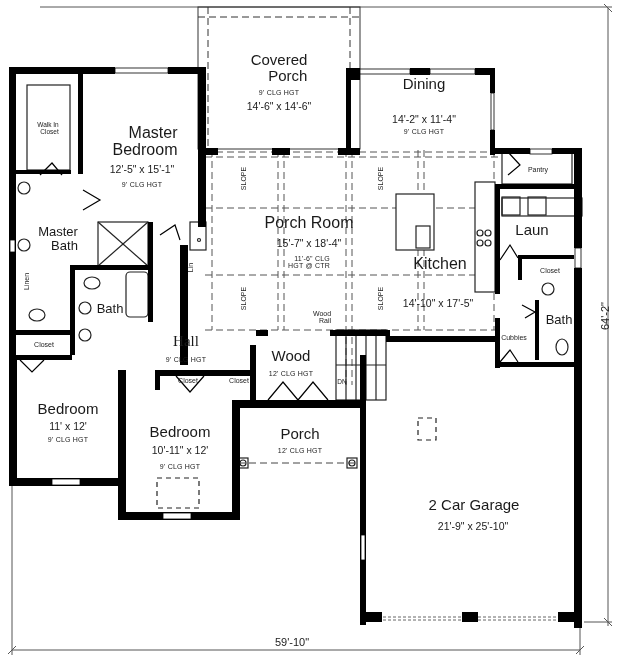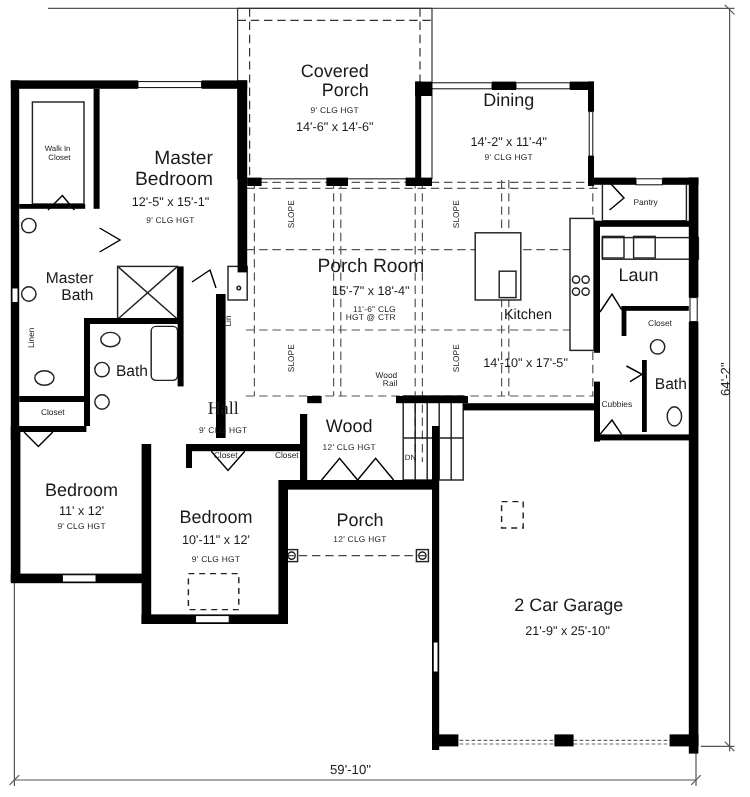--- a/index.html
+++ b/index.html
@@ -237,21 +237,21 @@
 <div class="vert" style="left:18px;top:278px;">Linen</div>
 <div class="vert" style="left:186px;top:264px;">Lin</div>
 
 <div class="lbl room-name" style="left:309px;top:215px;font-size:16px;">Porch Room</div>
 <div class="lbl dim" style="left:309px;top:238px;">15'-7" x 18'-4"</div>
 <div class="lbl clg" style="left:309px;top:255px;">
   <div>11'-6" CLG</div>
   <div>HGT @ CTR</div>
 </div>
 
-<div class="lbl room-name" style="left:440px;top:256px;font-size:12px;">Kitchen</div>
+<div class="lbl room-name" style="left:440px;top:256px;font-size:16px;">Kitchen</div>
 <div class="lbl dim" style="left:438px;top:298px;">14'-10" x 17'-5"</div>
 
 <div class="lbl small" style="left:538px;top:166px;">Pantry</div>
 <div class="lbl room-name" style="left:532px;top:222px;">Laun</div>
 <div class="lbl small" style="left:550px;top:267px;">Closet</div>
 <div class="lbl room-name" style="left:559px;top:313px;font-size:13px;">Bath</div>
 <div class="lbl small" style="left:514px;top:334px;">Cubbies</div>
 
 <div class="lbl room-name" style="left:110px;top:302px;font-size:13px;">Bath</div>
 <div class="lbl small" style="left:44px;top:341px;">Closet</div>

